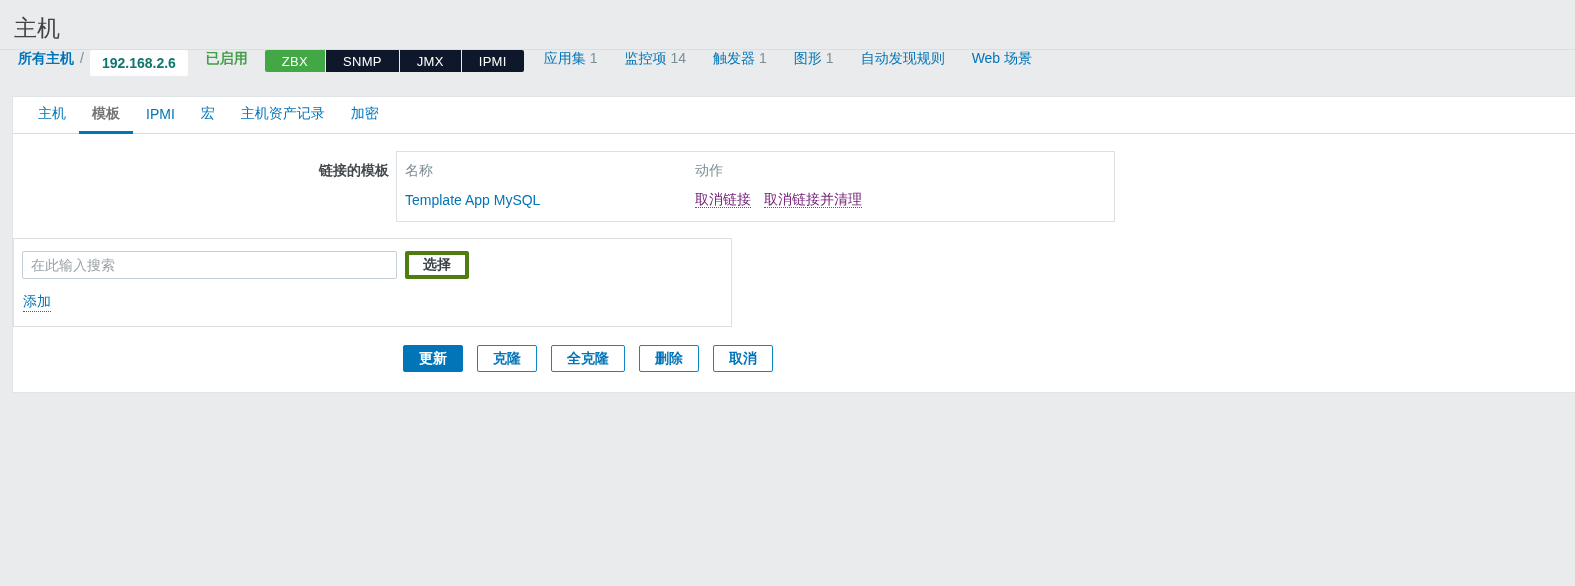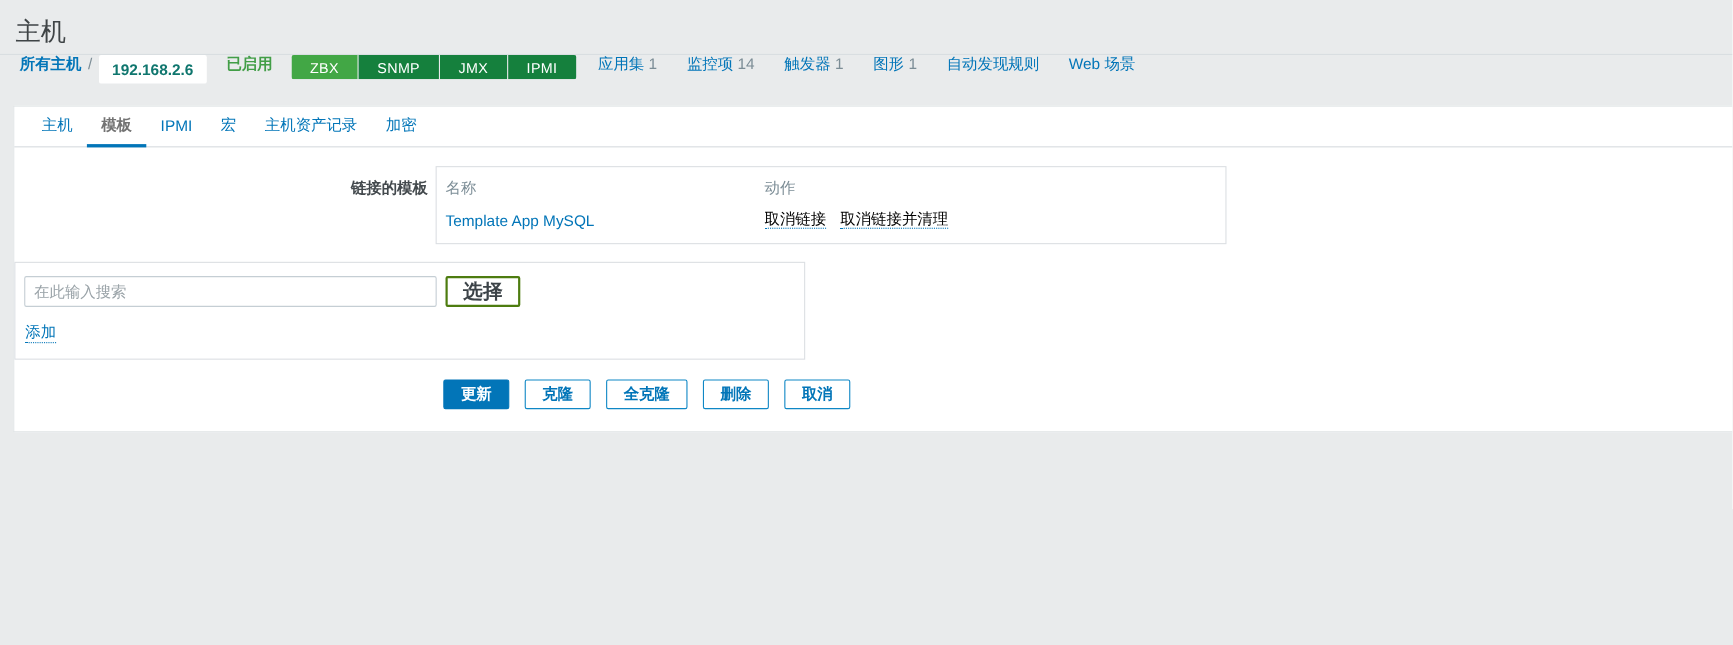--- a/index.html
+++ b/index.html
@@ -34,21 +34,21 @@
   }
   .host-status { color: #429e47; font-weight: bold; margin-left: 18px; }
 
   .agent-badges { display: inline-flex; margin-left: 17px; border-radius: 2px; overflow: hidden; }
   .agent-badge {
     color: #fff; font-weight: normal; font-size: 13px;
     padding: 4px 17px 3px; margin-right: 1px; letter-spacing: .3px;
   }
   .agent-badge:last-child { margin-right: 0; }
   .agent-badge.on  { background: #42a745; }
-  .agent-badge.off { background: #15803d; }
+  .agent-badge.off { background: #0f172a; }
 
   .host-nav { display: inline-flex; margin-left: 20px; }
   .host-nav-item { margin-right: 27px; }
   .host-nav-item a { color: #0275b8; }
   .host-nav-count { color: #7c8d96; margin-left: 4px; }
 
   
   .content-panel {
     margin-left: 12px; width: 1563px; height: 297px;
     background: #ffffff; border: 1px solid #e2e5e7; border-right: none;
@@ -83,36 +83,36 @@
   .lt-box { padding: 4px 8px 10px; }
   .lt-table { width: 100%; border-collapse: collapse; }
   .lt-table th {
     text-align: left; font-weight: normal; color: #7c8d96;
     padding: 6px 0 7px; font-size: 14px;
   }
   .lt-table td { padding: 4px 0 2px; }
   .lt-col-name { width: 290px; }
   .lt-name-link { color: #0275b8; }
   .lt-action-link {
-    color: #000000; border-bottom: 1px dotted #0275b8; margin-right: 9px;
+    color: #701a75; border-bottom: 1px dotted #0275b8; margin-right: 9px;
   }
 
   
   .li-box { margin-top: 16px; padding: 12px 8px 14px; }
   .li-input-row { display: flex; align-items: center; }
   .search-input {
     width: 375px; height: 28px; padding: 4px 8px;
     border: 1px solid #c5ced4; border-radius: 2px;
     font-family: inherit; font-size: 14px; color: #43494d; outline: none;
   }
   .search-input::placeholder { color: #9aa3a8; opacity: 1; }
   .select-btn {
     margin-left: 8px; height: 28px; padding: 0 14px;
-    background: #ffffff; border: 2px solid #4d7c0f; border-radius: 2px;
-    font-family: inherit; font-size: 18px; font-weight: bold; color: #3c4348;
+    background: #ffffff; border: 4px solid #4d7c0f; border-radius: 2px;
+    font-family: inherit; font-size: 14px; font-weight: bold; color: #3c4348;
     cursor: pointer;
   }
   .add-link {
     display: inline-block; margin: 14px 0 0 1px;
     color: #0275b8; border-bottom: 1px dotted #0275b8;
   }
 
   
   .footer-buttons { margin: 18px 0 0 390px; display: flex; }
   .btn {

